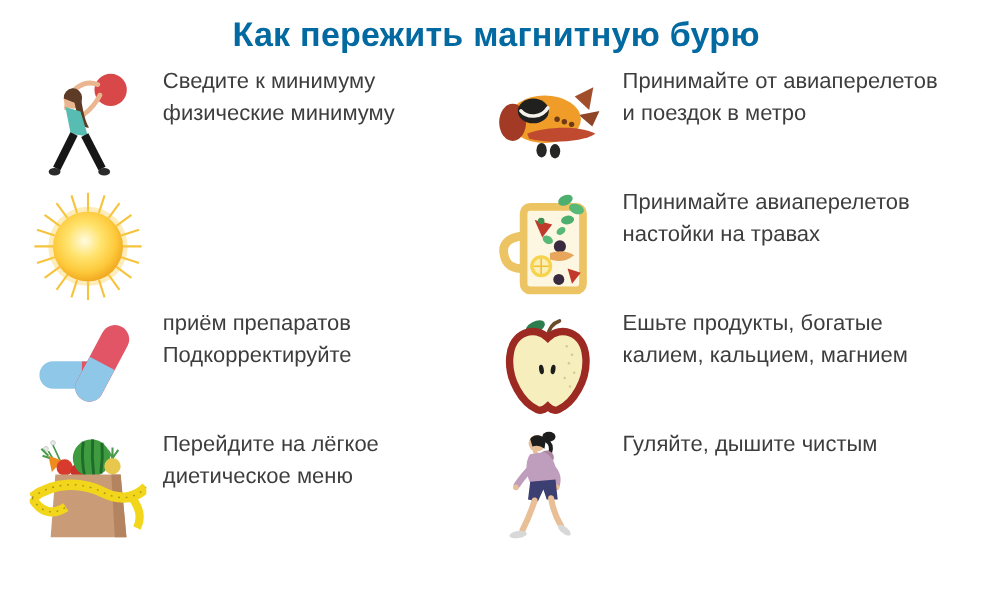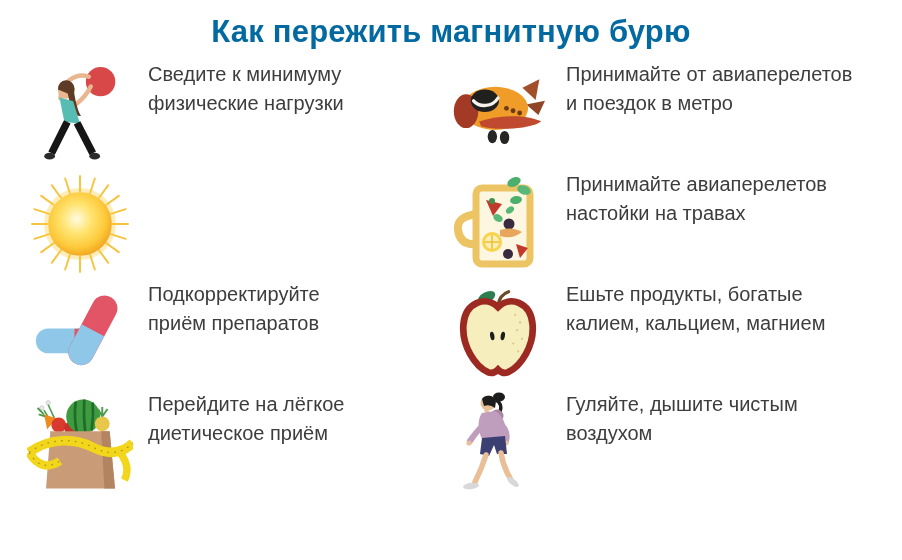--- a/index.html
+++ b/index.html
@@ -42,21 +42,21 @@
           <path d="M27.5 25 A8.5 9 0 0 1 44.5 24 L44 28 C46 40 48 47 51 52 C45 53 41 45 39 36 L37.5 29 Z" fill="#5d3b26"></path>
           <path d="M29 33 L43 37 L50 60 L34 58 Z" fill="#57bdb2"></path>
           <path d="M37 58 L21 90" stroke="#161616" stroke-width="7.5" fill="none"></path>
           <path d="M47 59 L63 90" stroke="#161616" stroke-width="7.5" fill="none"></path>
           <ellipse cx="19" cy="93" rx="5.5" ry="3.5" fill="#2b2b2b"></ellipse>
           <ellipse cx="65" cy="93" rx="5.5" ry="3.5" fill="#2b2b2b"></ellipse>
         </svg>
       </div>
       <div class="text">
         <div>Сведите к минимуму</div>
-        <div>физические нагрузки</div>
+        <div>физические минимуму</div>
       </div>
     </div>
 
     <div class="item">
       <div class="icon-cell">
         <svg width="94" height="94" viewBox="0 0 100 100">
           <polygon points="76,22 94,13 90,35" fill="#a14f2a"></polygon>
           <polygon points="80,40 100,36 93,51" fill="#8f4526"></polygon>
           <ellipse cx="47" cy="44" rx="35" ry="23" fill="#f09c28"></ellipse>
           <ellipse cx="16" cy="47" rx="13" ry="18" fill="#a23a26"></ellipse>
@@ -134,22 +134,22 @@
           </defs>
           <rect x="2" y="44" width="62" height="27" rx="13.5" fill="#8ec7e8"></rect>
           <rect x="44" y="44" width="10" height="27" fill="#e25566" clip-path="url(#capH)"></rect>
           <g transform="rotate(28 64 46)">
             <rect x="50" y="5" width="28" height="82" rx="14" fill="#e25566"></rect>
             <rect x="50" y="46" width="28" height="41" fill="#8ec7e8" clip-path="url(#capD)"></rect>
           </g>
         </svg>
       </div>
       <div class="text">
+        <div>приём препаратов</div>
         <div>Подкорректируйте</div>
-        <div>приём препаратов</div>
       </div>
     </div>
 
     <div class="item">
       <div class="icon-cell">
         <svg width="96" height="96" viewBox="0 0 100 100">
           <ellipse cx="38" cy="12" rx="10" ry="5.5" fill="#2e7d4f" transform="rotate(-28 38 12)"></ellipse>
           <path d="M50 20 Q52 9 61 6" stroke="#6b4a2a" stroke-width="3.5" fill="none" stroke-linecap="round"></path>
           <path d="M50 22 C38 10 16 16 14 40 C12 62 26 84 40 90 C45 92 48 89 50 87 C52 89 55 92 60 90 C74 84 88 62 86 40 C84 16 62 10 50 22 Z" fill="#f6eebc" stroke="#9c2a22" stroke-width="7"></path>
           <ellipse cx="44" cy="52" rx="2.2" ry="4.5" fill="#1d1d1d" transform="rotate(-10 44 52)"></ellipse>
@@ -190,21 +190,21 @@
           <path d="M70 38 L78 38 L83 92 L73 92 Z" fill="#b4835f"></path>
           <path d="M2 58 C22 43 46 45 62 53 C78 61 90 59 100 49" stroke="#f2d61c" stroke-width="9" fill="none"></path>
           <path d="M2 58 C9 70 19 74 31 66" stroke="#f2d61c" stroke-width="8" fill="none"></path>
           <path d="M86 56 C93 64 97 74 92 84" stroke="#f2d61c" stroke-width="7" fill="none"></path>
           <path d="M2 58 C22 43 46 45 62 53 C78 61 90 59 100 49" stroke="#a8920e" stroke-width="1.2" fill="none" stroke-dasharray="1.5 5"></path>
           <path d="M2 58 C9 70 19 74 31 66" stroke="#a8920e" stroke-width="1.2" fill="none" stroke-dasharray="1.5 5"></path>
         </svg>
       </div>
       <div class="text">
         <div>Перейдите на лёгкое</div>
-        <div>диетическое приём</div>
+        <div>диетическое меню</div>
       </div>
     </div>
 
     <div class="item">
       <div class="icon-cell">
         <svg width="100" height="108" viewBox="0 0 100 108">
           <ellipse cx="51" cy="7" rx="6" ry="4.5" fill="#1d1d1d"></ellipse>
           <path d="M48 10 Q55 14 52 22" stroke="#1d1d1d" stroke-width="3.5" fill="none"></path>
           <circle cx="40" cy="13" r="7.5" fill="#e9bf98"></circle>
           <path d="M34 9 A8 8 0 0 1 48 11 L47 18 Q42 14 36 16 Z" fill="#1d1d1d"></path>
@@ -217,18 +217,17 @@
           <circle cx="58" cy="53" r="2.6" fill="#e9bf98"></circle>
           <path d="M34 48 L57 46 L59 64 L49 64 L46 55 L41 66 L32 64 Z" fill="#3c3f72"></path>
           <path d="M38 65 Q34 78 27 92" stroke="#e9bf98" stroke-width="5.5" fill="none" stroke-linecap="round"></path>
           <path d="M53 63 Q55 76 62 88" stroke="#e9bf98" stroke-width="5.5" fill="none" stroke-linecap="round"></path>
           <ellipse cx="23" cy="96" rx="8" ry="3.2" fill="#d8d8d8" transform="rotate(-8 23 96)"></ellipse>
           <ellipse cx="65" cy="92" rx="7" ry="3" fill="#d8d8d8" transform="rotate(38 65 92)"></ellipse>
         </svg>
       </div>
       <div class="text">
         <div>Гуляйте, дышите чистым</div>
-        <div>воздухом</div>
       </div>
     </div>
 
   </div>
 </div>
 
 </body></html>

